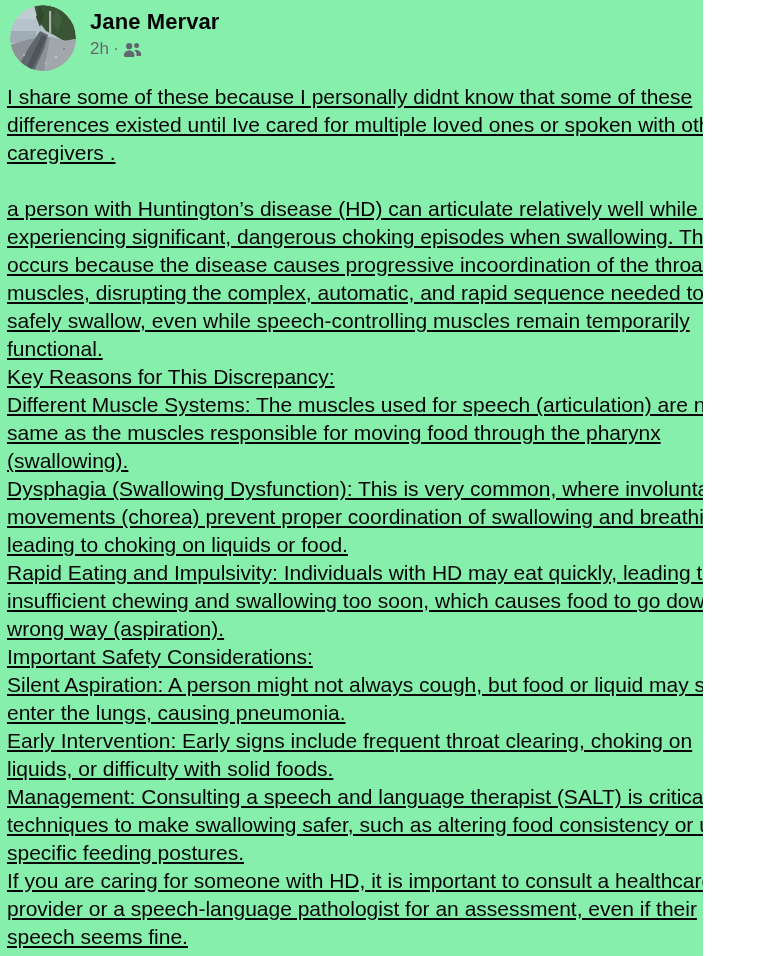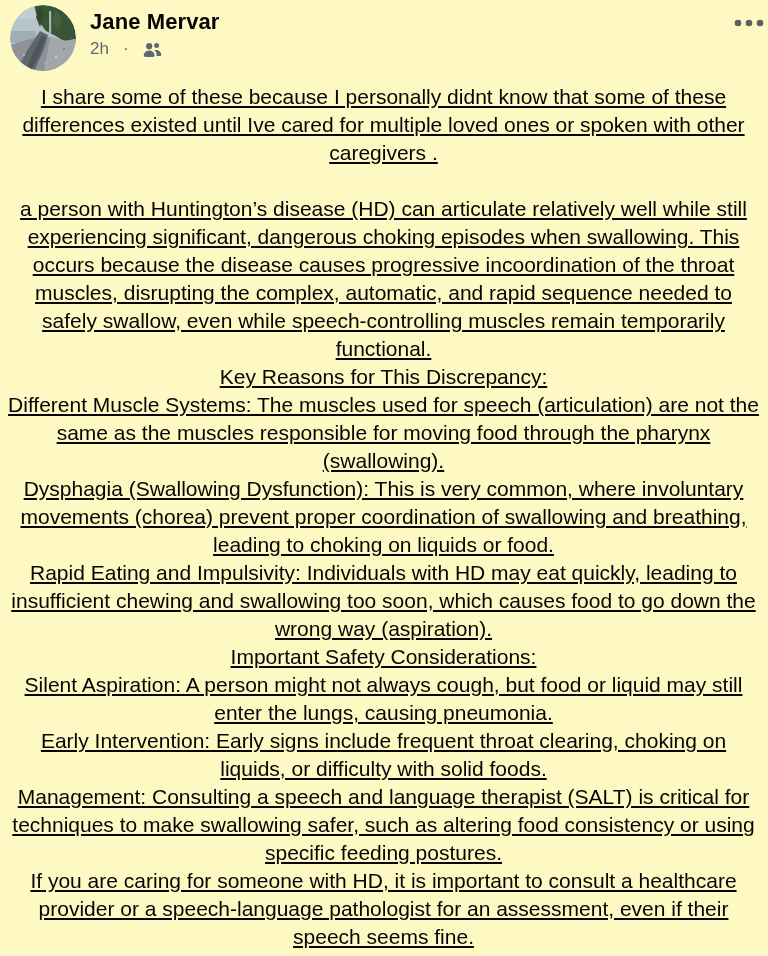--- a/index.html
+++ b/index.html
@@ -1,25 +1,24 @@
 <!DOCTYPE html>
 <html><head>
 <meta charset="utf-8">
 <style>
   * { margin: 0; padding: 0; box-sizing: border-box; }
   html, body { background: #ffffff; }
   body { font-family: "Liberation Sans", "DejaVu Sans", sans-serif; }
 
   .post {
     position: relative;
-    width: 768px;
+    width: 703px;
     height: 956px;
-    background: #fef9c3;
+    background: #86efac;
     overflow: hidden;
-    text-align: center;
   }
 
   .post-header {
     position: absolute;
     left: 0; top: 0;
     width: 768px;
     height: 84px;
   }
 
   .avatar {
@@ -40,21 +39,21 @@
     color: #050505;
     letter-spacing: 0.1px;
     cursor: pointer;
   }
 
   .meta-row {
     position: absolute;
     left: 90px; top: 39px;
     display: flex;
     align-items: center;
-    gap: 14px;
+    gap: 4px;
     font-size: 17px;
     color: #65676b;
   }
   .meta-row .sep { color: #65676b; }
   .friends-icon { display: inline-flex; align-items: center; }
   .friends-icon svg { display: block; }
 
   .more-button {
     position: absolute;
     right: 0px; top: 8px;

